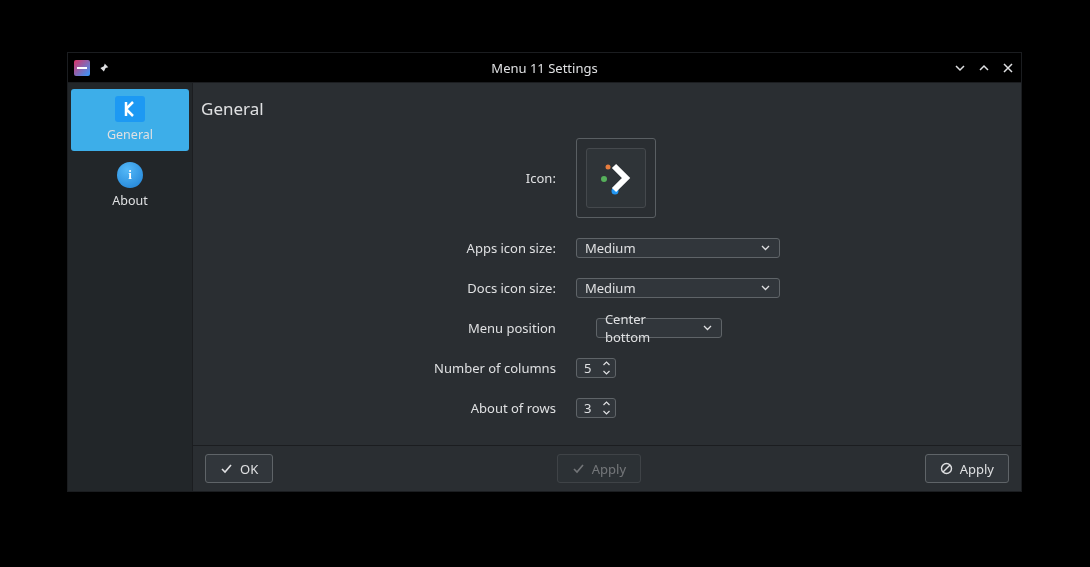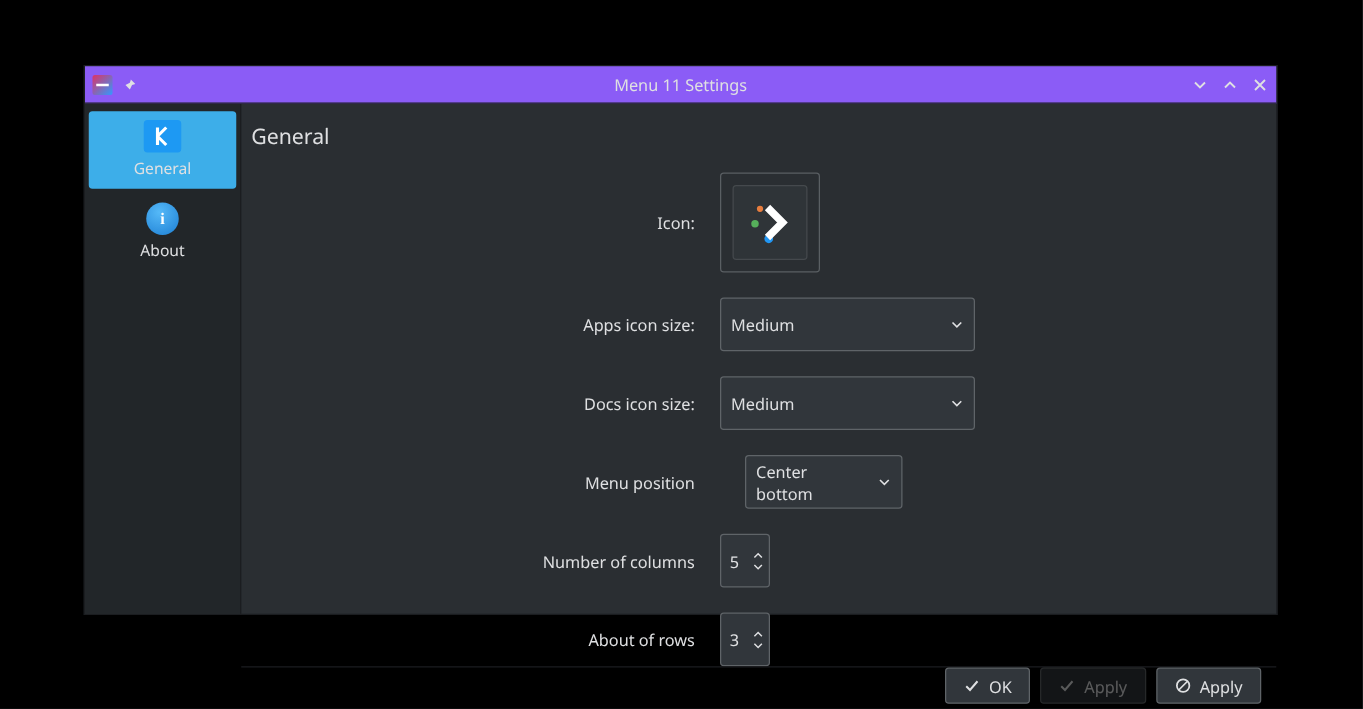--- a/index.html
+++ b/index.html
@@ -19,21 +19,21 @@
     width: 955px;
     height: 440px;
     background: #2a2e32;
     border: 1px solid #1b1d20;
     box-shadow: 0 0 0 1px rgba(0,0,0,.4), 0 6px 24px rgba(0,0,0,.6);
     display: flex;
     flex-direction: column;
   }
   .titlebar {
     height: 30px;
-    background: #8b5cf6;
+    background: #000000;
     display: flex;
     align-items: center;
     padding: 0 6px;
     border-bottom: 1px solid #1b1d20;
     flex-shrink: 0;
     position: relative;
   }
   .titlebar .left { display: flex; align-items: center; gap: 6px; }
   .titlebar .title { position: absolute; left:0; right:0; text-align:center; font-size:13px; pointer-events:none;}
   .titlebar .right { margin-left:auto; display:flex; align-items:center; gap:10px;}
@@ -124,41 +124,41 @@
     border:1px solid #5a5f63;border-radius:3px;
     background:#2a2e32;
     display:flex;align-items:center;justify-content:center;
     cursor:pointer;
   }
   .icon-inner{
     width:60px;height:60px;background:#2f3438;border-radius:3px;border:1px solid #45494d;
     display:flex;align-items:center;justify-content:center;
   }
   .combo, .spin{
-    height:43px;
+    height:20px;
     background:#31363b;
     border:1px solid #5f6468;
     border-radius:3px;
     display:flex;align-items:center;
     color:#dfe0e2;font-size:13px;
     padding:0 8px;
     cursor:pointer;
   }
   .combo{justify-content:space-between;}
   .combo.w204{width:204px;}
   .combo.w126{width:126px;margin-left:20px;}
   .combo .chev{margin-left:8px;}
   .spin{width:40px;padding:0 4px 0 7px;justify-content:space-between;}
   .spin .arrows{display:flex;flex-direction:column;gap:0;}
   .spin .arrows svg{width:9px;height:9px;display:block;stroke:#dfe0e2;}
   .footer{
     height:46px;
     display:flex;
     align-items:center;
-    justify-content:flex-end;
+    justify-content:space-between;
     gap:8px;
     padding:0 12px;
     border-top:1px solid #1b1d20;
   }
   .btn{
     height:29px;
     padding:0 14px;
     background:#31363b;
     border:1px solid #5f6468;
     border-radius:3px;

